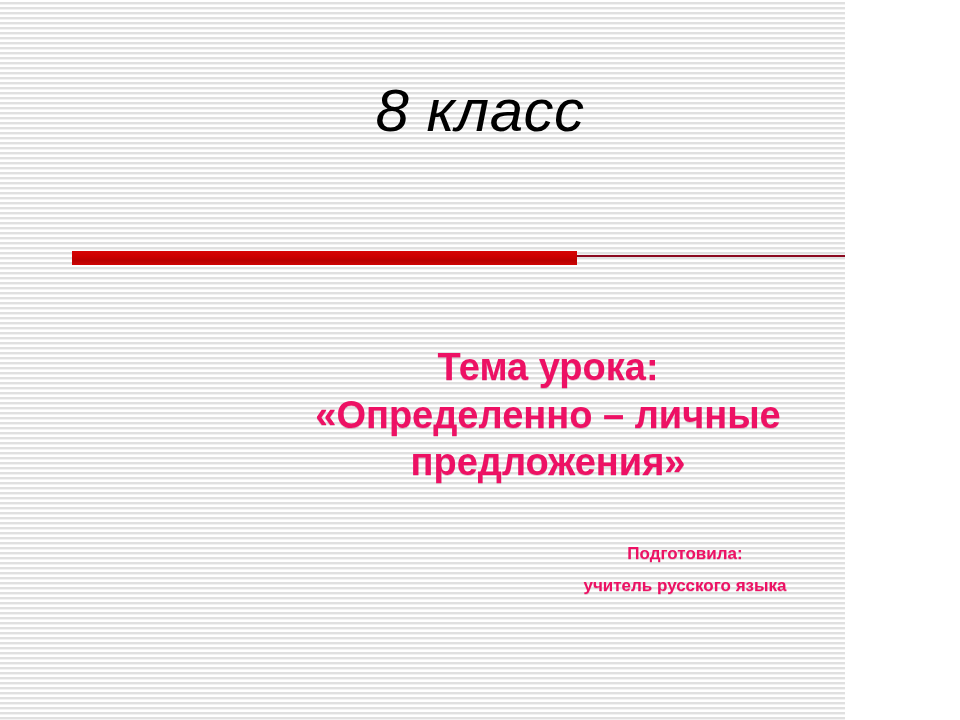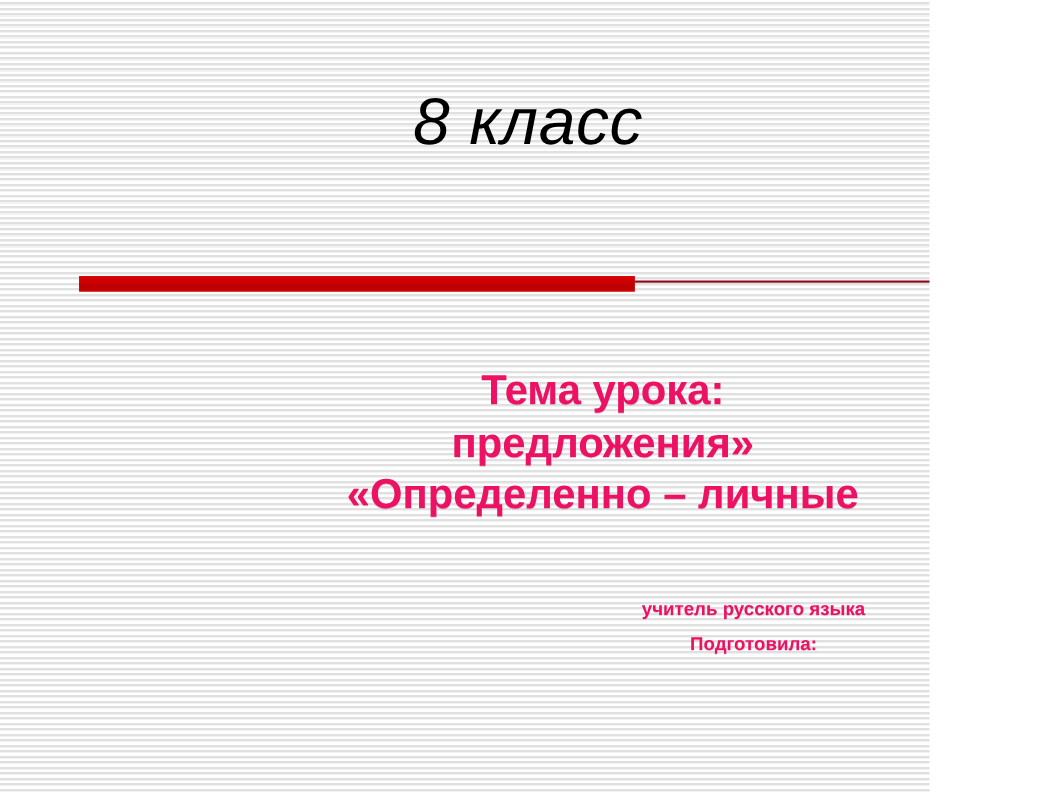--- a/index.html
+++ b/index.html
@@ -91,21 +91,21 @@
     top: 22px;
     width: 3px;
     height: 3px;
     background: #555555;
   }
 
   
   .lesson-block {
     position: absolute;
     left: 178px;
-    top: 332px;
+    top: 344px;
     width: 740px;
     text-align: center;
     color: #ed1164;
     font-family: "Liberation Sans", sans-serif;
     font-weight: bold;
     font-size: 38px;
     line-height: 1.25;
     text-shadow: 0 1px 0 rgba(160, 0, 60, 0.22);
   }
   .lesson-line {
@@ -141,22 +141,22 @@
 
   <div class="divider">
     <div class="divider-bar"></div>
     <div class="divider-rule"></div>
     <div class="divider-handle"></div>
     <div class="divider-dot"></div>
   </div>
 
   <div class="lesson-block">
     <span class="lesson-line">Тема урока:</span>
+    <span class="lesson-line">«Определенно – личные</span>
     <span class="lesson-line">предложения»</span>
-    <span class="lesson-line">«Определенно – личные</span>
   </div>
 
   <div class="author-block">
+    <span class="author-line">Подготовила:</span>
     <span class="author-line">учитель русского языка</span>
-    <span class="author-line">Подготовила:</span>
   </div>
 
 </div>
 
 </body></html>

